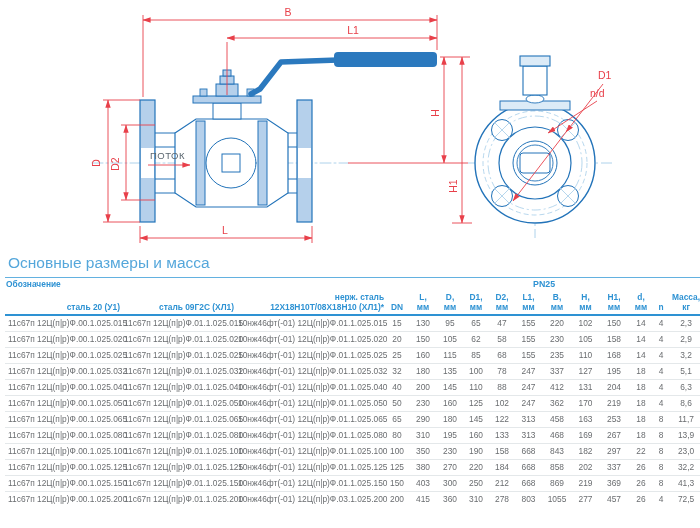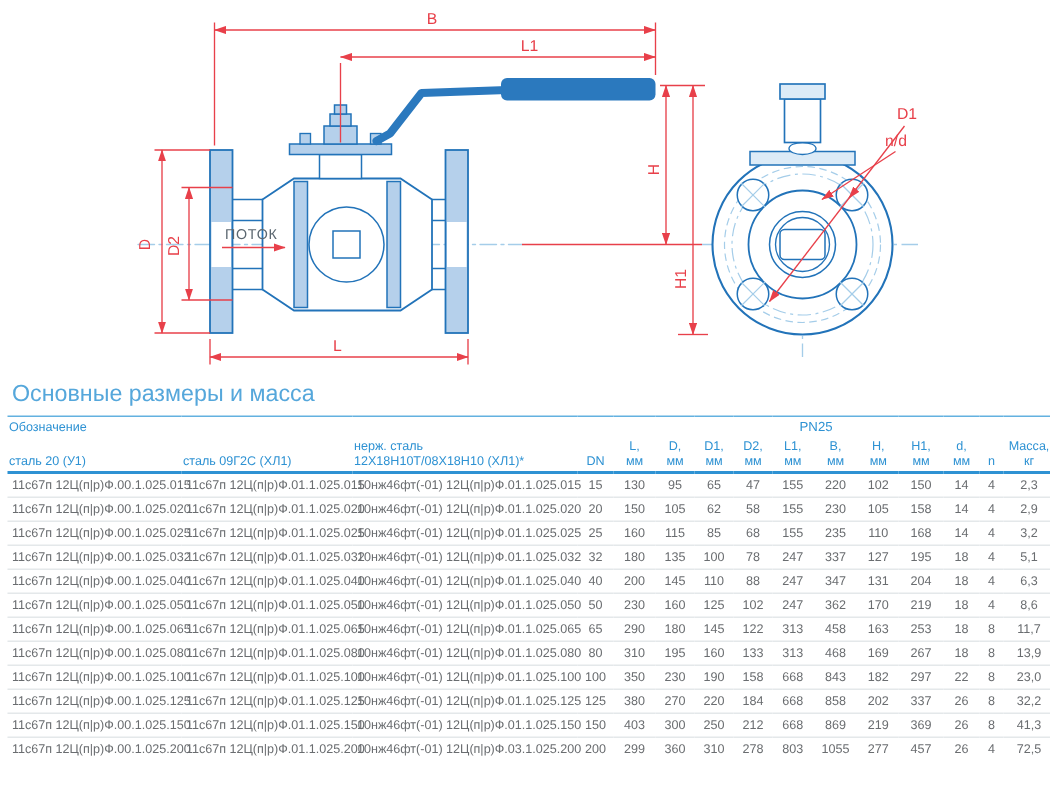--- a/index.html
+++ b/index.html
@@ -2,24 +2,24 @@
 <html><head>
 <meta charset="utf-8">
 <style>
   html,body{margin:0;padding:0;background:#ffffff;width:700px;height:528px;overflow:hidden;
     font-family:"Liberation Sans",sans-serif;-webkit-font-smoothing:antialiased;}
   .drawing-wrap{width:700px;height:250px;position:relative;}
   svg text{font-family:"Liberation Sans",sans-serif;}
   .sec-title{color:#55a7db;font-size:15.5px;font-weight:400;margin:4px 0 5px 8px;}
   table.dims{width:692px;margin-left:5px;border-collapse:collapse;table-layout:fixed;
     border-top:1px solid #63b1e0;font-size:8.4px;color:#6a6d70;}
-  table.dims th{font-weight:400;color:#2e92d3;padding:1px 1px;line-height:1.25;}
+  table.dims th{font-weight:700;color:#2e92d3;padding:1px 1px;line-height:1.25;}
   th.desig-h{text-align:left;vertical-align:top;padding-top:4px;padding-left:3px;}
   th.pn-h{text-align:center;vertical-align:top;padding-top:4px;font-size:8.8px;}
-  th.mat{text-align:left;vertical-align:bottom;padding-left:3px;padding-bottom:3px;white-space:nowrap;}
+  th.mat{text-align:right;vertical-align:bottom;padding-left:3px;padding-bottom:3px;white-space:nowrap;}
   th.dim{text-align:center;vertical-align:bottom;padding-bottom:3px;}
   th .h-unit:empty{display:none;}
   thead tr.sub th{border-bottom:2px solid #2e92d3;}
   tbody td{border-bottom:1px solid #e4e8ea;padding:0 1px;height:15px;white-space:nowrap;}
   tbody tr:last-child td{border-bottom:none;}
   td.c-u1,td.c-hl1,td.c-nerzh{text-align:left;padding-left:3px;}
   td.c-val{text-align:center;}
 </style>
 </head>
 <body>
@@ -274,21 +274,21 @@
   <tr>
     <td class="c-u1">11с67п 12Ц(п|р)Ф.00.1.025.040</td>
     <td class="c-hl1">11с67п 12Ц(п|р)Ф.01.1.025.040</td>
     <td class="c-nerzh">10нж46фт(-01) 12Ц(п|р)Ф.01.1.025.040</td>
     <td class="c-val">40</td>
     <td class="c-val">200</td>
     <td class="c-val">145</td>
     <td class="c-val">110</td>
     <td class="c-val">88</td>
     <td class="c-val">247</td>
-    <td class="c-val">347</td>
+    <td class="c-val">412</td>
     <td class="c-val">131</td>
     <td class="c-val">204</td>
     <td class="c-val">18</td>
     <td class="c-val">4</td>
     <td class="c-val">6,3</td>
   </tr>
 
   <tr>
     <td class="c-u1">11с67п 12Ц(п|р)Ф.00.1.025.050</td>
     <td class="c-hl1">11с67п 12Ц(п|р)Ф.01.1.025.050</td>
@@ -395,21 +395,21 @@
     <td class="c-val">26</td>
     <td class="c-val">8</td>
     <td class="c-val">41,3</td>
   </tr>
 
   <tr>
     <td class="c-u1">11с67п 12Ц(п|р)Ф.00.1.025.200</td>
     <td class="c-hl1">11с67п 12Ц(п|р)Ф.01.1.025.200</td>
     <td class="c-nerzh">10нж46фт(-01) 12Ц(п|р)Ф.03.1.025.200</td>
     <td class="c-val">200</td>
-    <td class="c-val">299</td>
+    <td class="c-val">415</td>
     <td class="c-val">360</td>
     <td class="c-val">310</td>
     <td class="c-val">278</td>
     <td class="c-val">803</td>
     <td class="c-val">1055</td>
     <td class="c-val">277</td>
     <td class="c-val">457</td>
     <td class="c-val">26</td>
     <td class="c-val">4</td>
     <td class="c-val">72,5</td>

